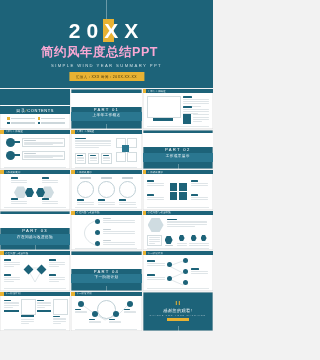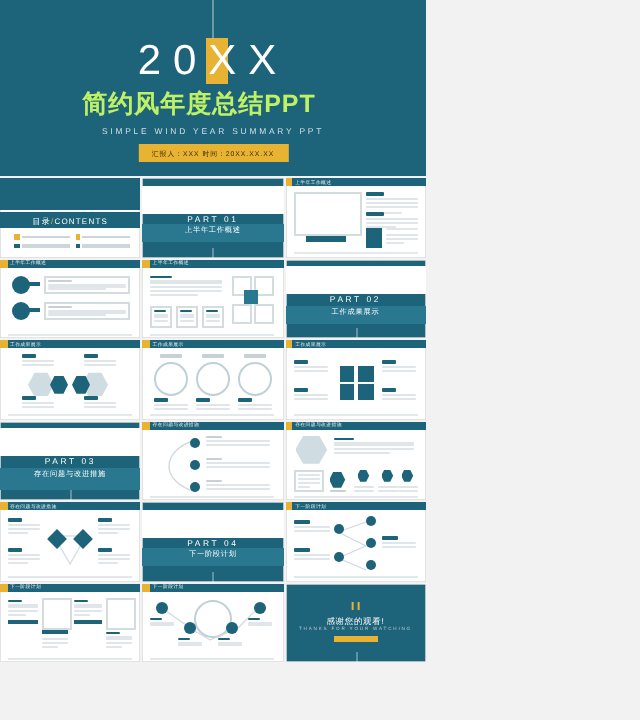--- a/index.html
+++ b/index.html
@@ -15,30 +15,30 @@
     overflow:hidden;
   }
   .hero-vline{
     position:absolute;left:106px;top:0;width:1px;height:22px;
     background:rgba(255,255,255,.35);
   }
   .hero-year{
     position:absolute;top:20px;left:0;width:213px;
     text-align:center;
     font-size:21px;letter-spacing:6px;color:#ffffff;
-    font-weight:400;line-height:21px;
+    font-weight:700;line-height:21px;
     z-index:3;
   }
   .hero-yblock{
     position:absolute;left:103px;top:19px;width:11px;height:23px;
     background:#e8b233;z-index:2;
   }
   .hero-title{
     position:absolute;top:45px;left:0;width:199px;text-align:center;
-    font-size:12.5px;color:#bef264;letter-spacing:.5px;line-height:14px;
+    font-size:12.5px;color:#f9a8d4;letter-spacing:.5px;line-height:14px;
     font-weight:700;
   }
   .hero-sub{
     position:absolute;top:63px;left:0;width:213px;text-align:center;
     font-size:4.2px;color:#cfe0e6;letter-spacing:1.4px;
   }
   .hero-btn{
     position:absolute;top:72px;left:50%;transform:translateX(-50%);
     background:#e8b233;color:#3a2d06;
     font-size:3.4px;letter-spacing:.5px;

